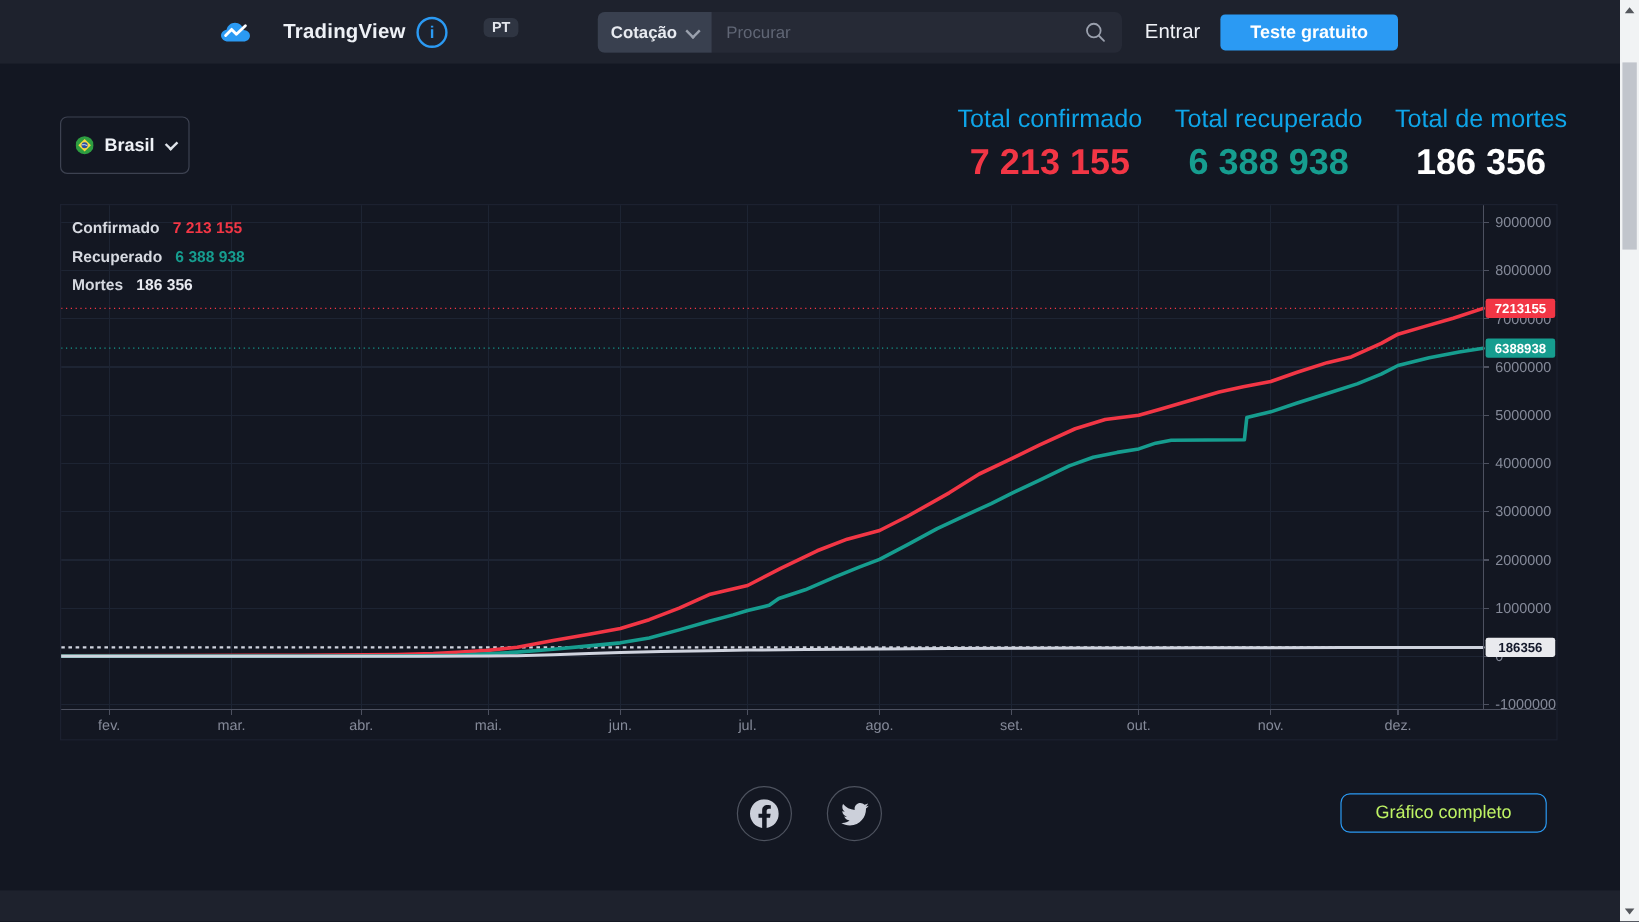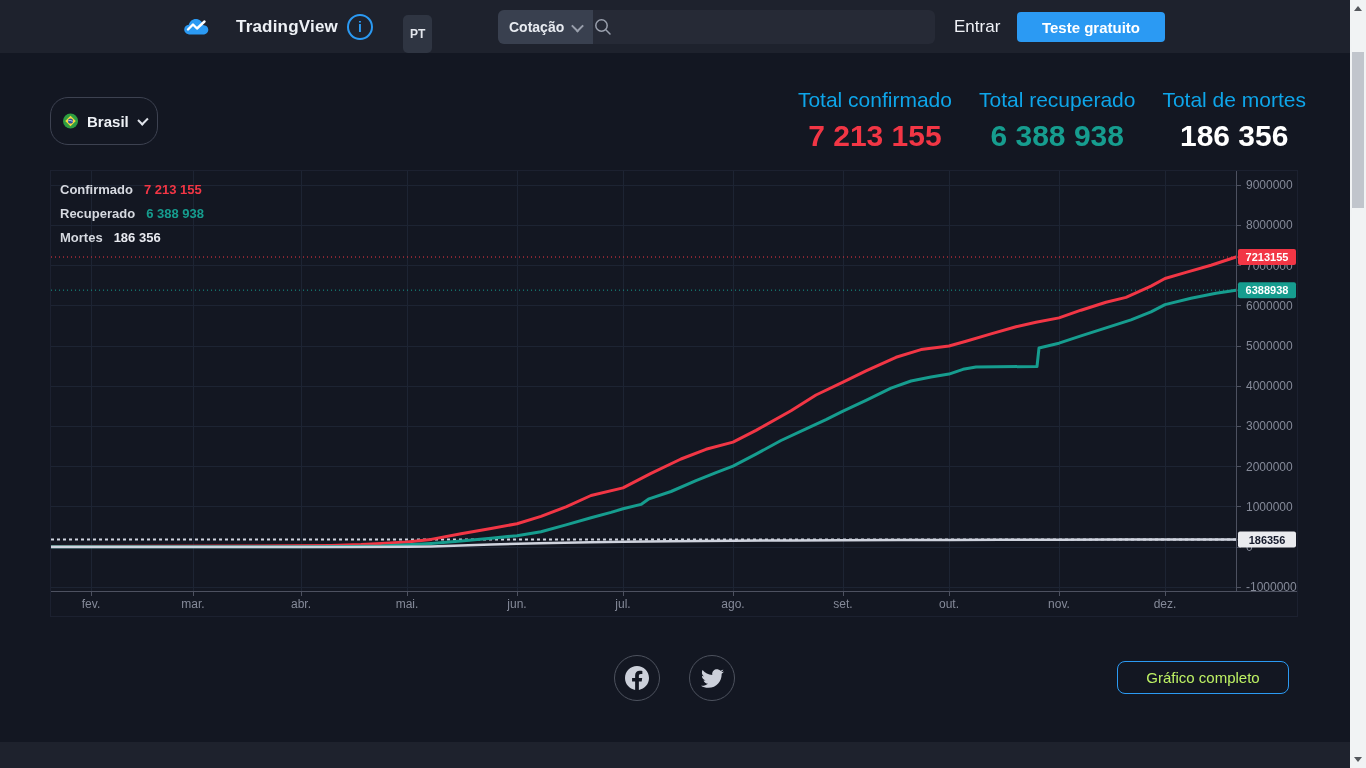--- a/index.html
+++ b/index.html
@@ -9,40 +9,40 @@
     font-family:"Liberation Sans",sans-serif;
   }
   .page{position:absolute;inset:0;}
   
   .navbar{position:absolute;left:0;top:0;width:1350px;height:53px;background:#1e222d;}
   .brand{position:absolute;left:182px;top:0;height:53px;display:flex;align-items:center;gap:25px;cursor:pointer;}
   .brand-text{font-size:17px;font-weight:700;color:#eef1f6;letter-spacing:.2px;}
   .info-btn{position:absolute;left:347px;top:14px;width:26px;height:26px;border-radius:50%;
     border:2px solid;display:flex;align-items:center;justify-content:center;
     font-size:14px;font-weight:700;box-sizing:border-box;background:transparent;cursor:pointer;}
-  .pt-badge{position:absolute;left:403px;top:15px;height:38px;padding:0 7px;background:#2f3542;
+  .pt-badge{position:absolute;left:403px;top:15px;height:16px;padding:0 7px;background:#2f3542;
     border-radius:5px;font-size:12px;font-weight:700;color:#e3e6ec;display:flex;align-items:center;cursor:pointer;}
   .search-group{position:absolute;left:458px;top:10px;width:437px;height:34px;border-radius:6px;
     overflow:hidden;display:flex;align-items:stretch;background:#262a36;margin-left:40px;}
   .market-dd{background:#39404f;padding:0 11px;display:flex;align-items:center;gap:9px;
     color:#e8ebf1;font-size:14px;font-weight:600;cursor:pointer;}
   .chev{width:7px;height:7px;border-right:2px solid #9aa0ad;border-bottom:2px solid #9aa0ad;
     transform:rotate(45deg) translate(-1px,-1px);display:inline-block;}
   .search-input{flex:1;border:none;background:transparent;outline:none;color:#d1d4dc;
     font-size:14px;padding:0 12px;font-family:"Liberation Sans",sans-serif;}
   .search-input::placeholder{color:#606675;}
   .search-icon{display:flex;align-items:center;padding-right:12px;}
   .signin{position:absolute;left:948px;top:0;height:53px;display:flex;align-items:center;
     color:#f0f2f7;font-size:17px;font-weight:500;cursor:pointer;background:none;border:none;}
   .cta-btn{position:absolute;left:1017px;top:12px;width:148px;height:30px;border:none;border-radius:4px;
     color:#fff;font-size:15px;font-weight:700;display:flex;align-items:center;justify-content:center;cursor:pointer;
     font-family:"Liberation Sans",sans-serif;}
   
   .country-btn{position:absolute;left:50px;top:97px;width:108px;height:48px;box-sizing:border-box;
-    border:1px solid #3d4251;border-radius:18px;background:transparent;display:flex;align-items:center;
+    border:1px solid #3d4251;border-radius:6px;background:transparent;display:flex;align-items:center;
     gap:9px;padding:0 12px;cursor:pointer;}
   .country-label{color:#eef1f6;font-size:15px;font-weight:600;font-family:"Liberation Sans",sans-serif;}
   .chev-white{width:7px;height:7px;border-right:2px solid #dfe3ea;border-bottom:2px solid #dfe3ea;
     transform:rotate(45deg) translateY(-2px);display:inline-block;}
   .totals{position:absolute;top:88px;right:60px;display:flex;gap:27px;text-align:center;}
   .total-label{font-size:21px;font-weight:400;color:#0ea5e9;white-space:nowrap;}
   .total-value{font-size:30px;font-weight:700;margin-top:7px;white-space:nowrap;}
   
   .chart-panel{position:absolute;left:50px;top:170px;width:1246px;height:445px;border:1px solid #1c2130;box-sizing:content-box;}
   .chart-panel svg{display:block;}
@@ -80,20 +80,21 @@
       </svg>
       <span class="brand-text">TradingView</span>
     </div>
     <button class="info-btn" style="color: rgb(43, 154, 243); border-color: rgb(43, 154, 243);">i</button>
     <div class="pt-badge">PT</div>
     <div class="search-group">
       <div class="market-dd">
         <span>Cotação</span>
         <span class="chev"></span>
       </div>
+      <input class="search-input" type="text" placeholder="Procurar" style="">
       <span class="search-icon">
         <svg width="20" height="20" viewBox="0 0 20 20">
           <circle cx="8.5" cy="8.5" r="5.7" fill="none" stroke="#9aa0ad" stroke-width="1.5"></circle>
           <line x1="12.8" y1="12.8" x2="17" y2="17" stroke="#9aa0ad" stroke-width="1.5" stroke-linecap="round"></line>
         </svg>
       </span>
     </div>
     <button class="signin">Entrar</button>
     <button class="cta-btn" style="background-color: rgb(43, 154, 243);">Teste gratuito</button>
   </header>

